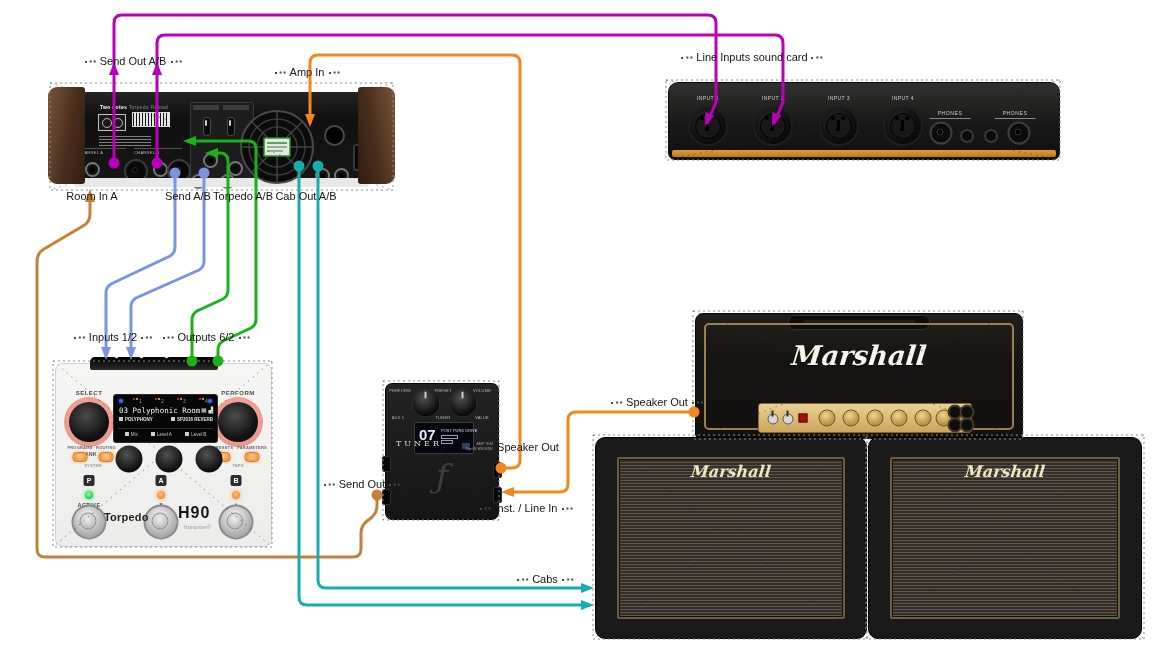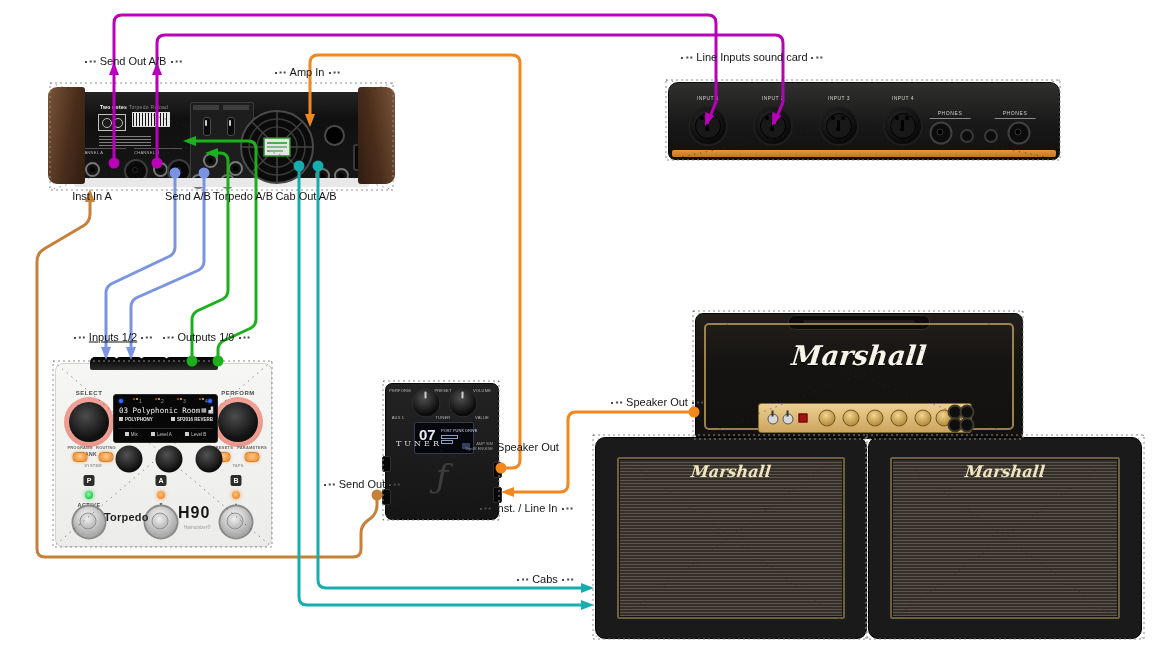--- a/index.html
+++ b/index.html
@@ -437,25 +437,25 @@
       <path d="M0,0 L-13,-5 L-13,5 Z" fill="#1db01d" transform="translate(205,153) rotate(180)"></path>
       <path d="M0,0 L-13,-5 L-13,5 Z" fill="#1db01d" transform="translate(183,141) rotate(180)"></path>
       <path d="M0,0 L-13,-5 L-13,5 Z" fill="#15adad" transform="translate(594,605) rotate(0)"></path>
       <path d="M0,0 L-13,-5 L-13,5 Z" fill="#15adad" transform="translate(594,588) rotate(0)"></path>
     </g>
   </svg>
 
   <div class="lbl leaders" style="left:133px;top:61px;">Send Out A/B</div>
   <div class="lbl leaders" style="left:307px;top:72px;">Amp In</div>
   <div class="lbl leaders" style="left:752px;top:57px;">Line Inputs sound card</div>
-  <div class="lbl" style="left:92px;top:196px;">Inst In A</div>
+  <div class="lbl" style="left:92px;top:196px;">Room In A</div>
   <div class="lbl" style="left:188px;top:196px;">Send A/B</div>
   <div class="lbl" style="left:243px;top:196px;">Torpedo A/B</div>
   <div class="lbl" style="left:306px;top:196px;">Cab Out A/B</div>
-  <div class="lbl leaders" style="left:113px;top:337px;text-decoration:underline;">Inputs 1/2</div>
-  <div class="lbl leaders" style="left:206px;top:337px;">Outputs 1/9</div>
+  <div class="lbl leaders" style="left:113px;top:337px;">Inputs 1/2</div>
+  <div class="lbl leaders" style="left:206px;top:337px;">Outputs 6/2</div>
   <div class="lbl leaders" style="left:657px;top:402px;">Speaker Out</div>
   <div class="lbl" style="left:528px;top:447px;">Speaker Out</div>
   <div class="lbl leaders" style="left:362px;top:484px;">Send Out</div>
   <div class="lbl leaders" style="left:526px;top:508px;">Inst. / Line In</div>
   <div class="lbl leaders" style="left:545px;top:579px;">Cabs</div>
 
 </div>
 
 </body></html>

